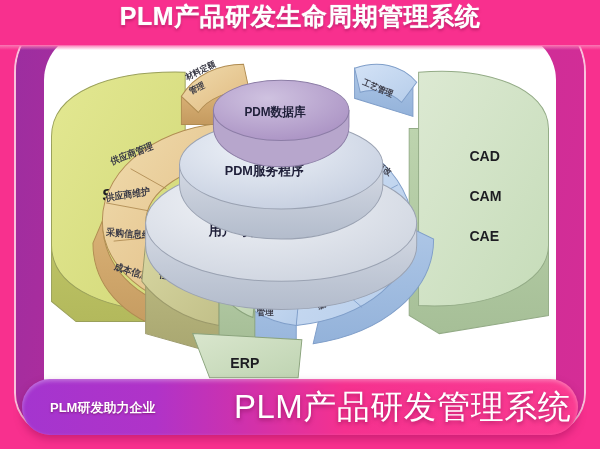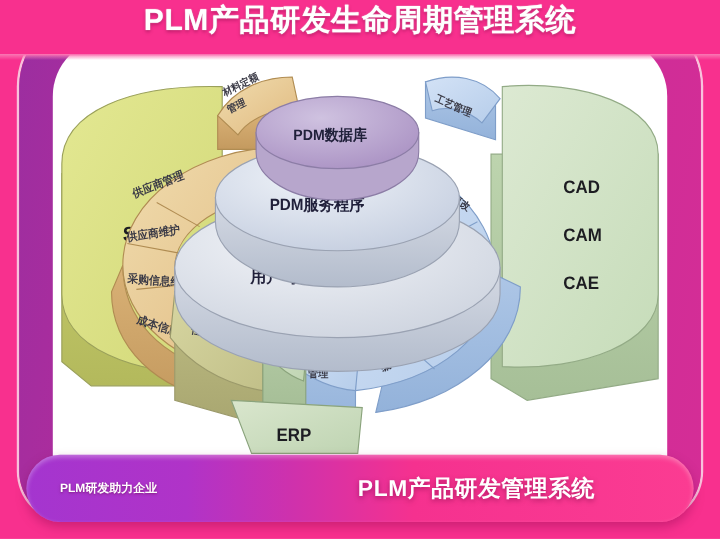--- a/index.html
+++ b/index.html
@@ -54,26 +54,26 @@
   .bottom-bar{
     position:absolute;inset:0;border-radius:28px;overflow:hidden;
     background:linear-gradient(90deg,#a435cf 0%,#b033c8 24%,#cf31ac 40%,#f5318f 58%,#fb3c92 100%);
     box-shadow:0 4px 9px rgba(120,0,70,.35), inset 0 2px 4px rgba(255,255,255,.33);
     display:flex;align-items:center;
   }
   .bottom-left{
     width:212px;height:100%;flex:none;
     display:flex;flex-direction:column;justify-content:center;
     padding-left:28px;box-sizing:border-box;
-    color:#fff;font-weight:bold;font-size:10px;line-height:19px;
+    color:#fff;font-weight:bold;font-size:13px;line-height:19px;
     text-shadow:0 1px 2px rgba(90,0,50,.5);
   }
   .bottom-right{
     flex:1;display:flex;align-items:center;justify-content:center;
-    color:#fff;font-weight:bold;font-size:19px;letter-spacing:.5px;
+    color:#fff;font-weight:normal;font-size:33px;letter-spacing:.5px;
     text-shadow:0 2px 4px rgba(110,0,60,.5);white-space:nowrap;
     padding-right:18px;
   }
 
   .seg-label{font-weight:bold;fill:#3a3a46;}
   .big-label{font-weight:bold;fill:#1d1d22;}
   .core-label{font-weight:bold;fill:#20203a;}
 </style>
 </head>
 <body>

